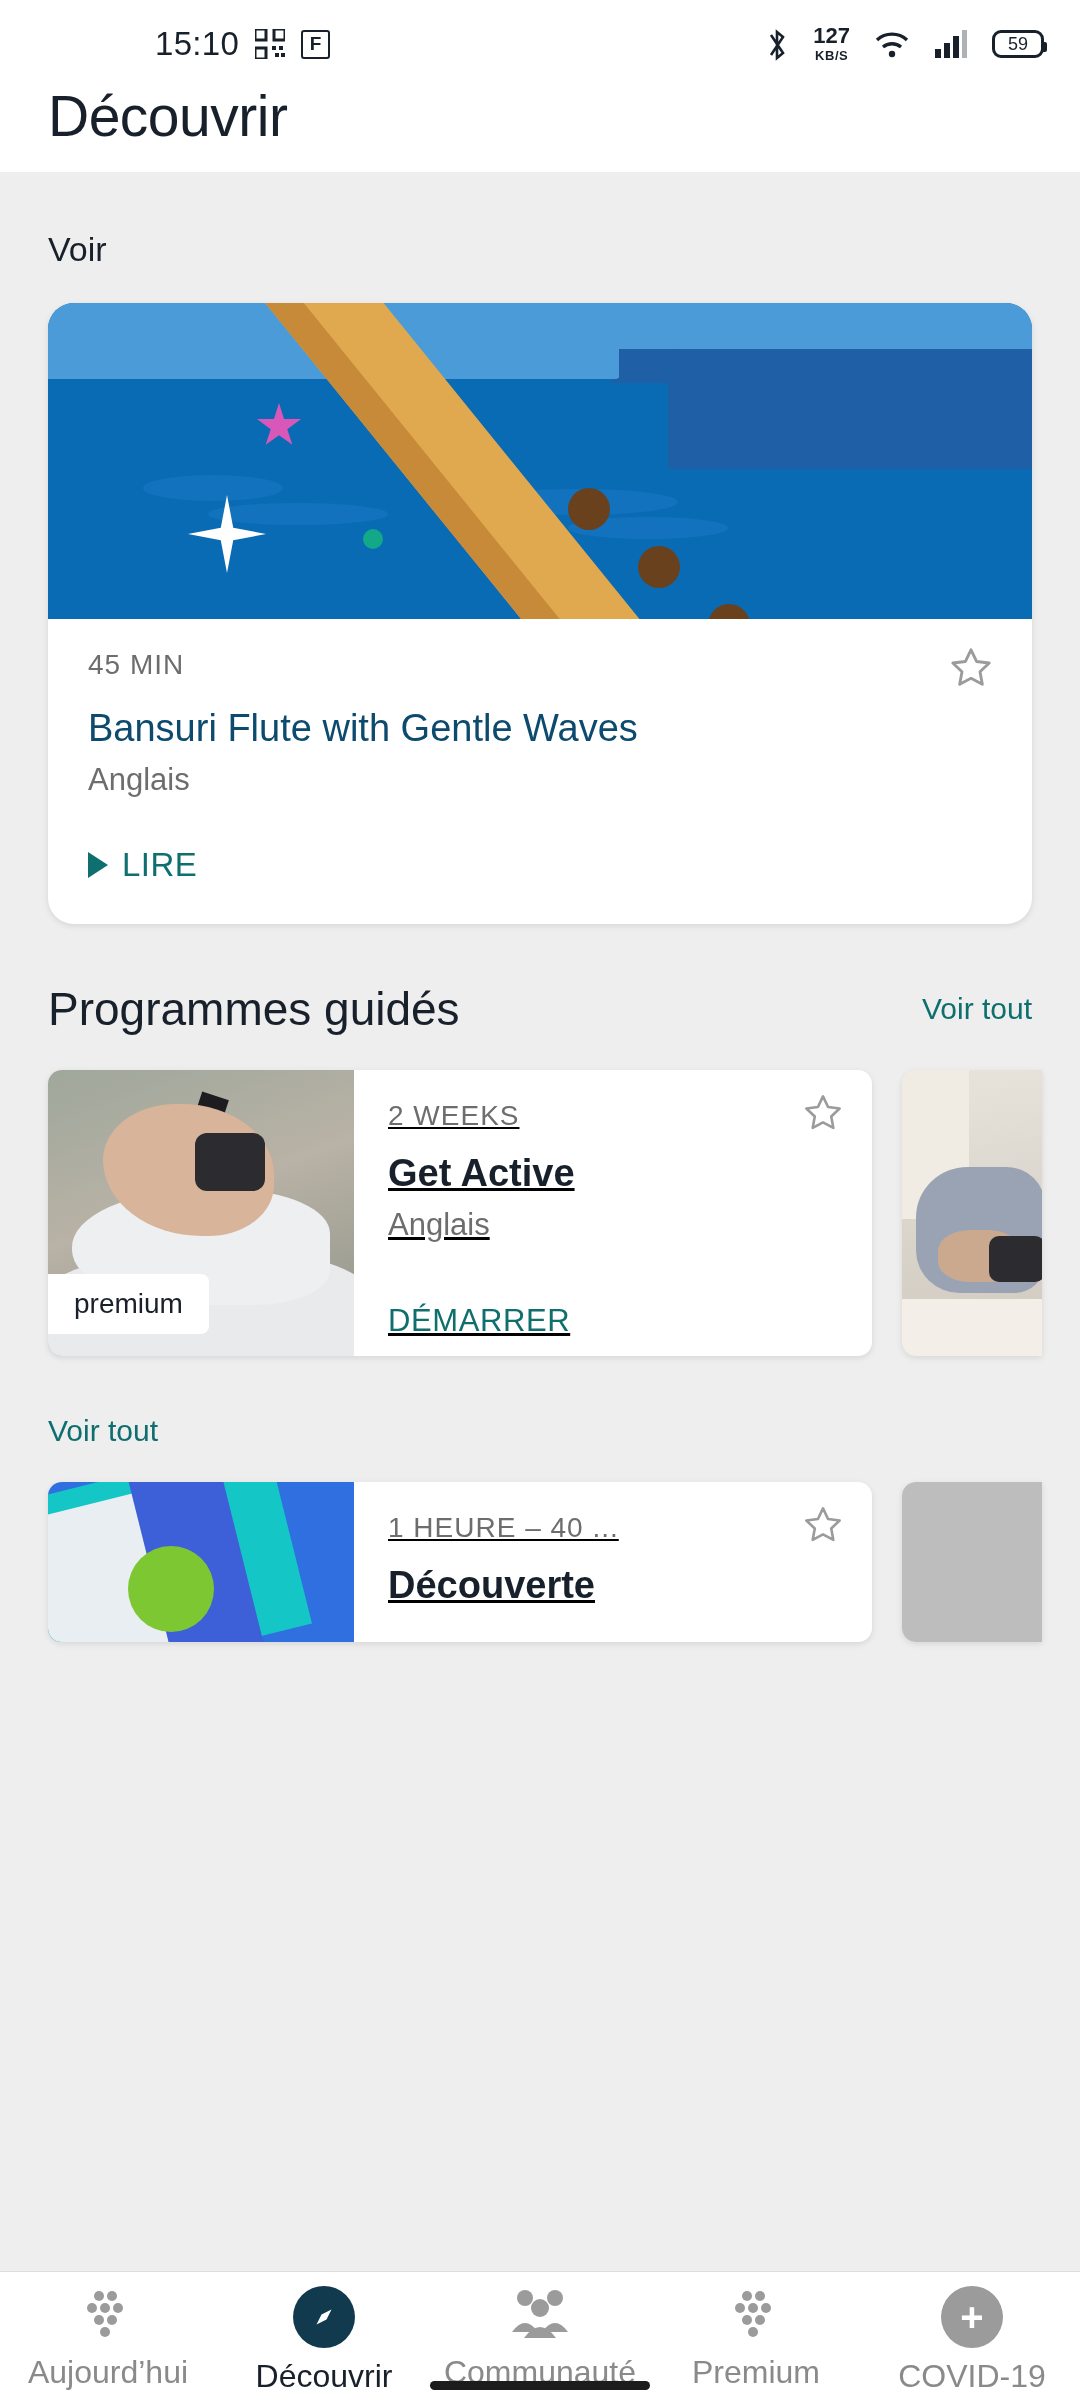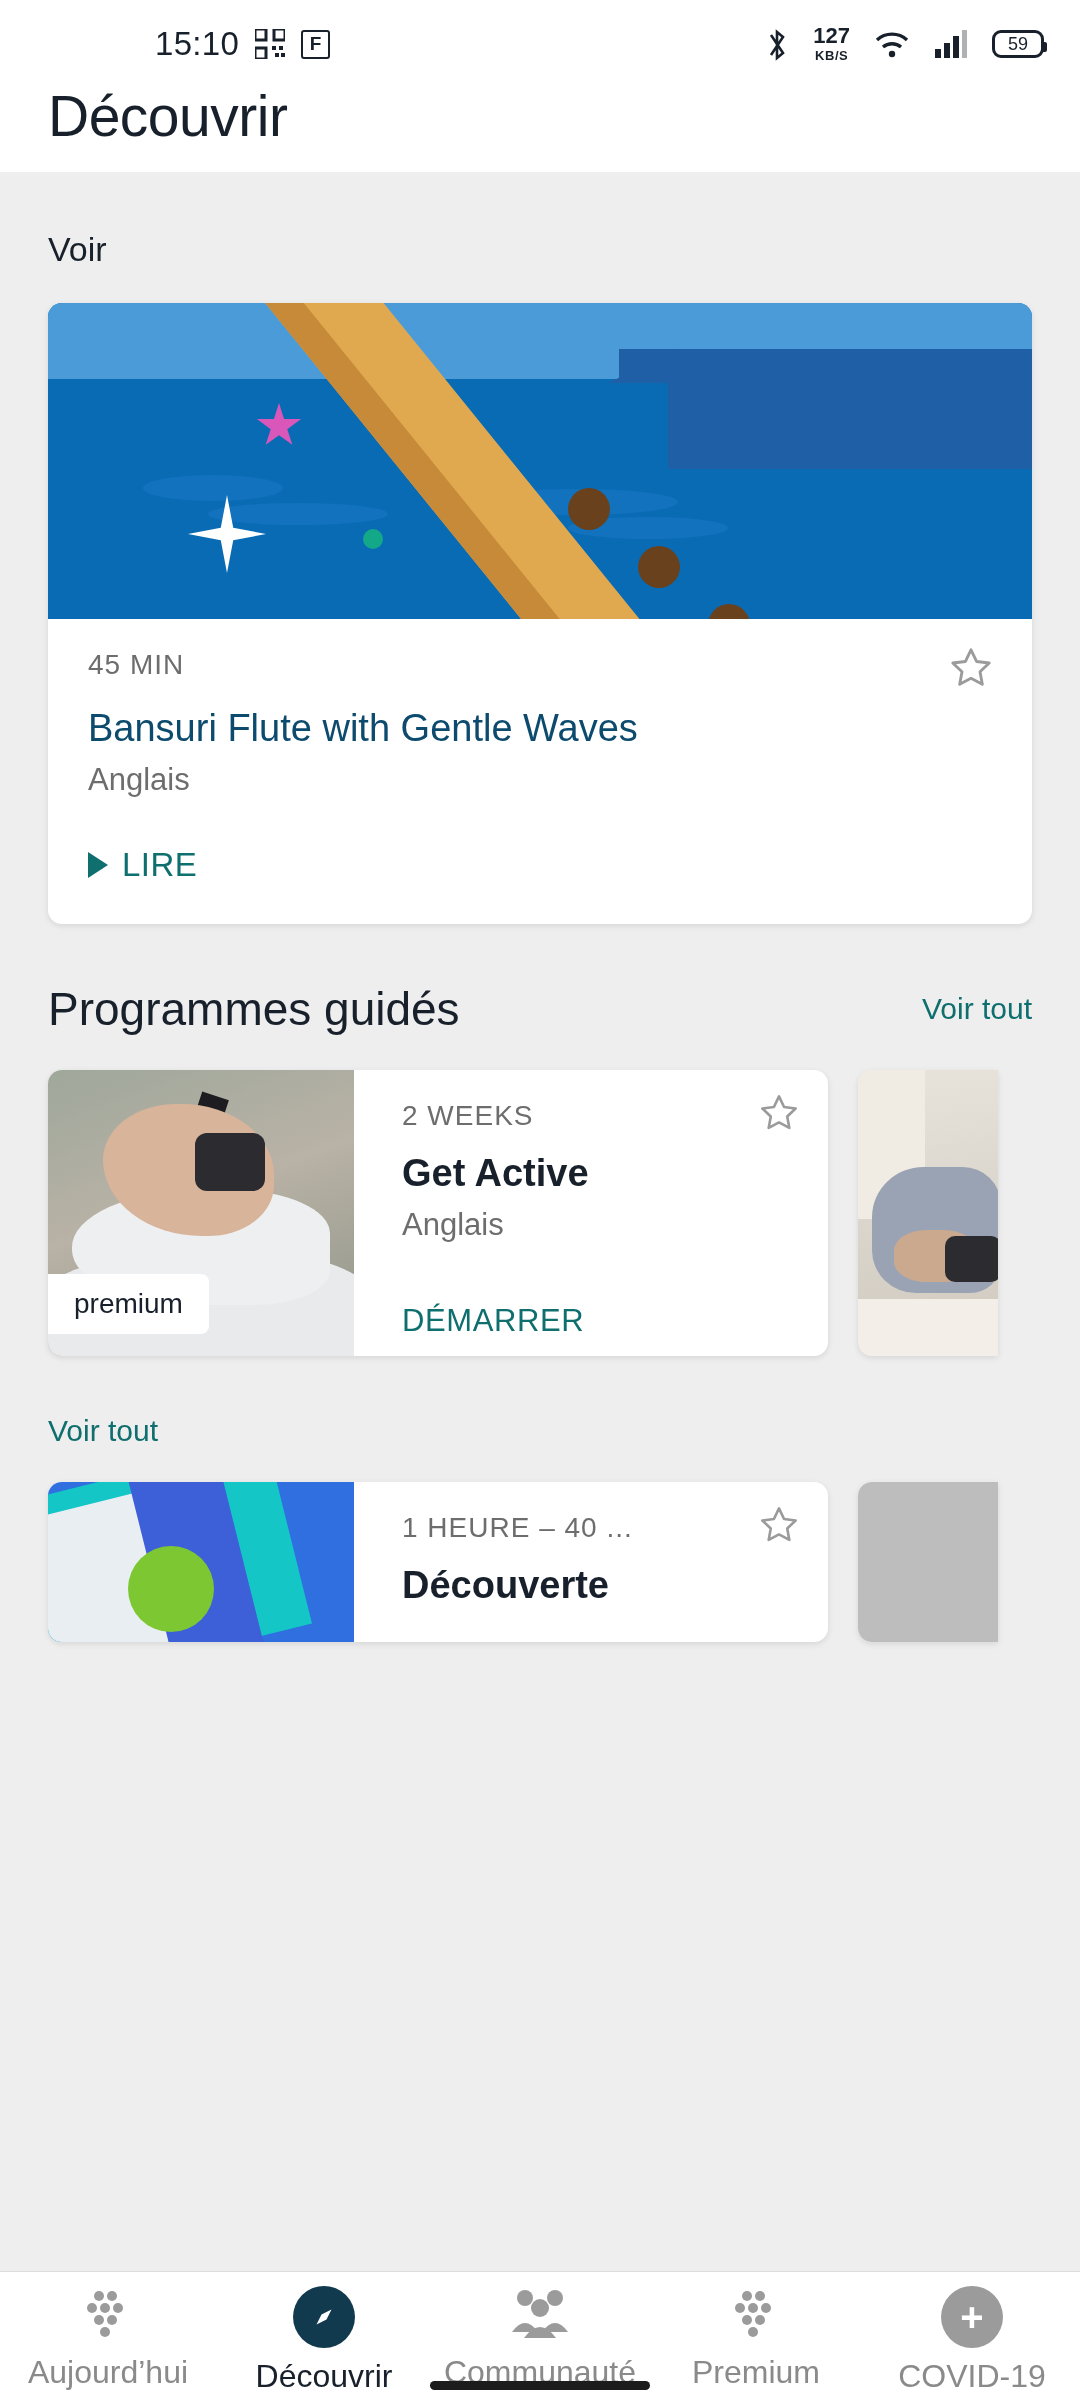--- a/index.html
+++ b/index.html
@@ -68,21 +68,21 @@
   }
   .section-row{
     display:flex; align-items:center; justify-content:space-between;
     padding:58px 48px 0 48px;
   }
   .section-row h2{ font-size:46px; color:#18212b; font-weight:normal; }
   .see-all{ font-size:30px; color:#0f6e6e; }
 
   
   .hero-card{
-    margin:34px 48px 0 48px; background:#fff; border-radius:14px;
+    margin:34px 48px 0 48px; background:#fff; border-radius:26px;
     overflow:hidden; box-shadow:0 2px 6px rgba(0,0,0,.10);
   }
   .hero-art{ height:316px; position:relative; overflow:hidden; background:#0a6bb5; }
   .sky{ position:absolute; left:0; top:0; width:100%; height:76px; background:#4a9bd8; }
   .sky-dark{ position:absolute; right:0; top:46px; width:42%; height:34px; background:#1f5fa6;}
   .sky-tri{
     position:absolute; right:36%; top:46px; width:0; height:0;
     border-left:70px solid transparent; border-bottom:34px solid #1f5fa6;
   }
   .sea{ position:absolute; left:0; top:76px; width:100%; height:240px; background:#0a6bb5; }
@@ -134,21 +134,21 @@
     position:absolute; right:38px; top:26px; width:46px; height:46px;
   }
 
   
   .hrow{ display:flex; gap:30px; padding:34px 0 0 48px; }
   .hcard{
     background:#fff; border-radius:14px; overflow:hidden; display:flex;
     box-shadow:0 2px 6px rgba(0,0,0,.10); flex:0 0 auto;
   }
   .hcard-img{ width:306px; height:auto; position:relative; overflow:hidden; }
-  .hcard-info{ width:474px; padding:30px 34px 0 48px; position:relative; }
+  .hcard-info{ width:518px; padding:30px 34px 0 34px; position:relative;text-decoration:underline; }
   .hcard-dur{ font-size:28px; color:#6d6d6d; letter-spacing:1px; }
   .hcard-title{ font-size:38px; color:#18212b; font-weight:bold; margin-top:20px; }
   .hcard-lang{ font-size:31px; color:#6d6d6d; margin-top:12px; }
   .hcard-cta{ font-size:31px; color:#0f6e6e; letter-spacing:0.6px; margin-top:60px; }
   .hcard-star{ position:absolute; right:28px; top:22px; width:42px; height:42px; }
   .premium-badge{
     position:absolute; left:0; bottom:22px; background:#fff; border-radius:0 8px 8px 0;
     padding:14px 26px; font-size:28px; color:#18212b;
   }
   .card-partial{

